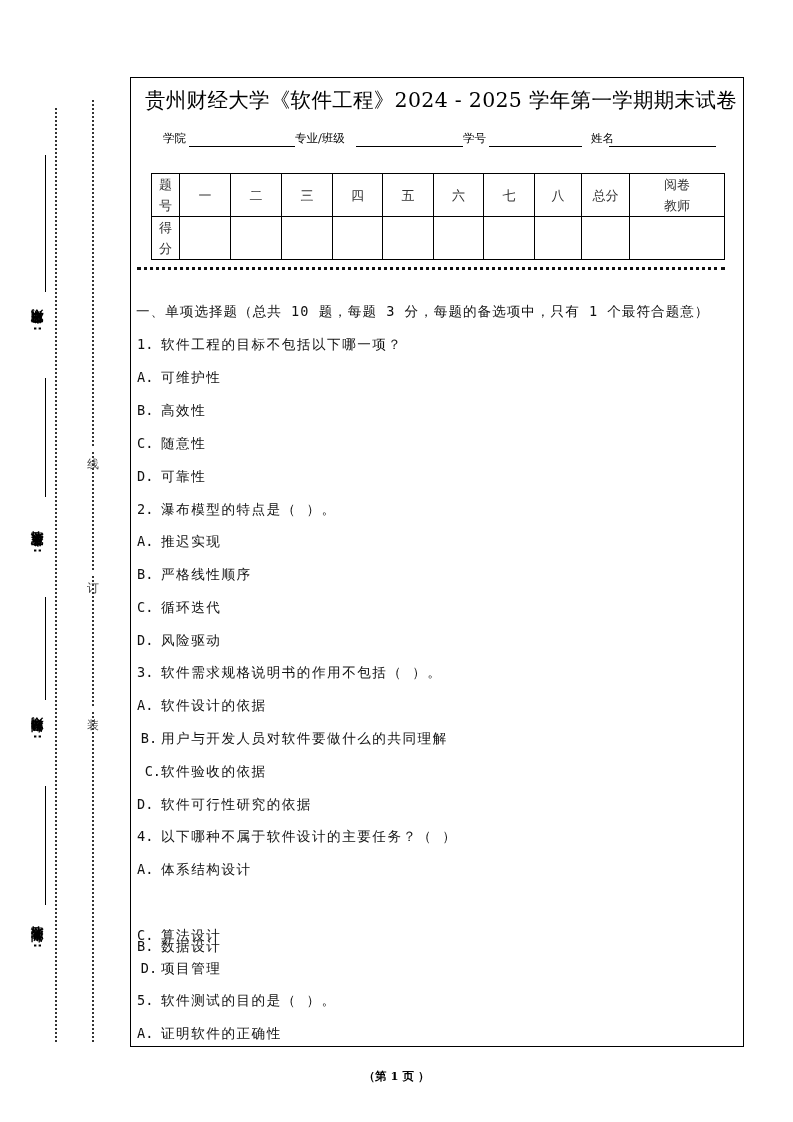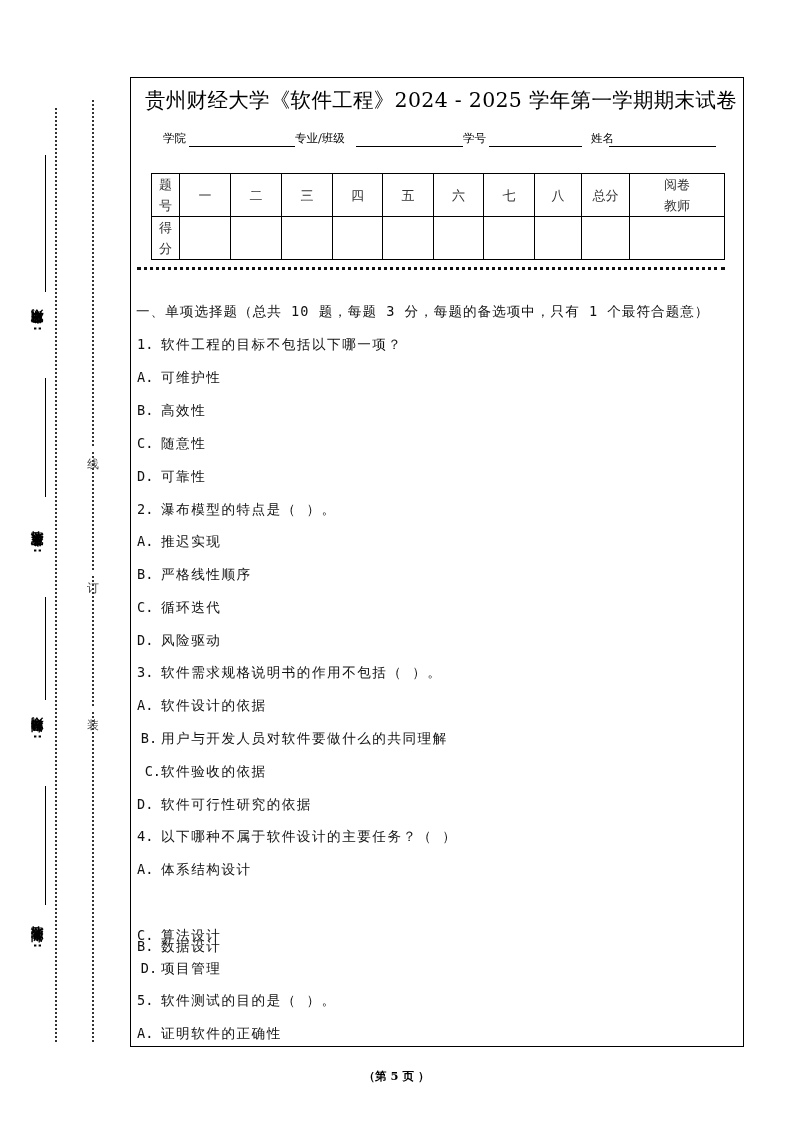--- a/index.html
+++ b/index.html
@@ -154,13 +154,13 @@
 
 <div class="line" style="top:818px;"><span class="lab">4.</span><span>以下哪种不属于软件设计的主要任务？（   ）</span></div>
 <div class="line" style="top:851px;"><span class="lab">A.</span><span>体系结构设计</span></div>
 <div class="line" style="top:928px;"><span class="lab">B.</span><span>数据设计</span></div>
 <div class="line" style="top:917px;"><span class="lab">C.</span><span>算法设计</span></div>
 <div class="line" style="top:950px;text-align:center;"><span class="lab">D.</span><span>项目管理</span></div>
 
 <div class="line" style="top:982px;"><span class="lab">5.</span><span>软件测试的目的是（   ）。</span></div>
 <div class="line" style="top:1015px;"><span class="lab">A.</span><span>证明软件的正确性</span></div>
 
-<div class="footer">（第 5 页 ）</div>
+<div class="footer">（第 1 页 ）</div>
 
 </body></html>

